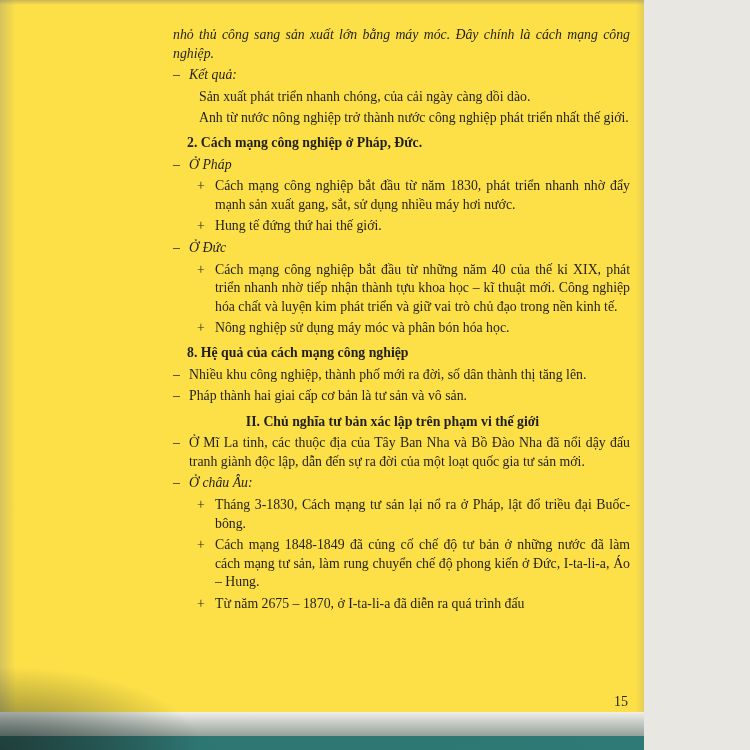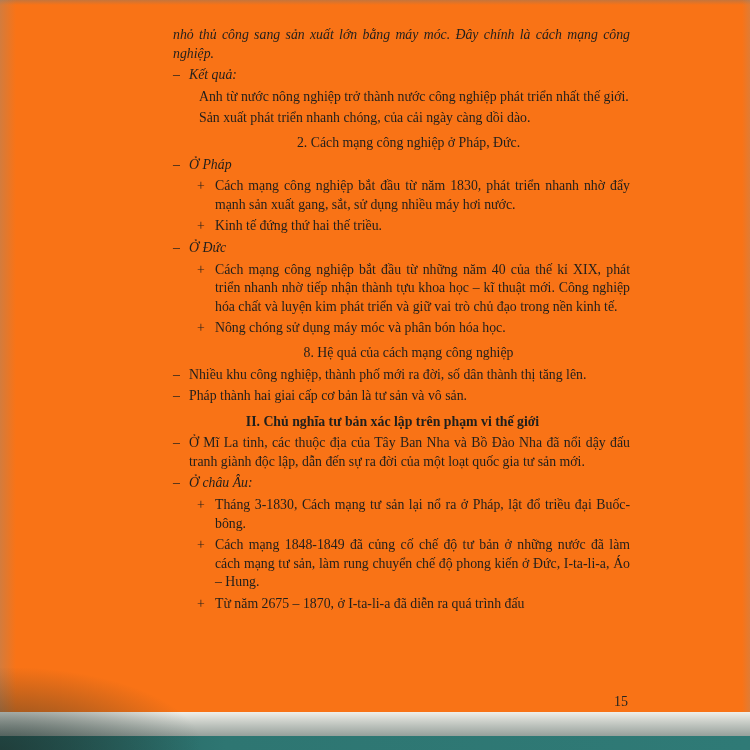--- a/index.html
+++ b/index.html
@@ -8,23 +8,23 @@
     }
     body {
       width: 750px;
       height: 750px;
       overflow: hidden;
       background: #e8e7e2;
       font-family: "Liberation Serif", serif;
     }
     .photo {
       position: relative;
-      width: 750px;
+      width: 644px;
       height: 750px;
-      background: #f97316;
+      background: #fde047;
     }
     
     .edge-left {
       position: absolute;
       left: 0; top: 0; bottom: 0;
       width: 16px;
       background: linear-gradient(90deg, rgba(140,140,134,0.35), rgba(140,140,134,0));
       pointer-events: none;
     }
     .edge-top {
@@ -105,24 +105,24 @@
     }
     .plus .marker {
       flex: 0 0 18px;
       width: 18px;
     }
     .plus .btxt {
       flex: 1;
       text-align: justify;
     }
     .hnum {
-      font-weight: 400;
+      font-weight: 700;
       padding-left: 14px;
       margin-top: 6px;
-      text-align: center;
+      text-align: left;
     }
     .hsec {
       font-weight: 700;
       margin-left: -18px;
       margin-top: 7px;
       text-align: center;
     }
     .page-number {
       position: absolute;
       top: 694px;
@@ -138,46 +138,46 @@
   <div class="edge-top"></div>
   <div class="edge-left"></div>
   <div class="edge-right"></div>
 
   <div class="text-col">
       <div class="blk cont it">nhỏ thủ công sang sản xuất lớn bằng máy móc. Đây chính là cách mạng công nghiệp.</div>
       <div class="blk dash it">
         <span class="marker">–</span>
         <span class="btxt">Kết quả:</span>
       </div>
+      <div class="blk ip">Sản xuất phát triển nhanh chóng, của cải ngày càng dồi dào.</div>
       <div class="blk ip">Anh từ nước nông nghiệp trở thành nước công nghiệp phát triển nhất thế giới.</div>
-      <div class="blk ip">Sản xuất phát triển nhanh chóng, của cải ngày càng dồi dào.</div>
       <div class="blk hnum">2. Cách mạng công nghiệp ở Pháp, Đức.</div>
       <div class="blk dash it">
         <span class="marker">–</span>
         <span class="btxt">Ở Pháp</span>
       </div>
       <div class="blk plus">
         <span class="marker">+</span>
         <span class="btxt">Cách mạng công nghiệp bắt đầu từ năm 1830, phát triển nhanh nhờ đẩy mạnh sản xuất gang, sắt, sử dụng nhiều máy hơi nước.</span>
       </div>
       <div class="blk plus">
         <span class="marker">+</span>
-        <span class="btxt">Kinh tế đứng thứ hai thế triều.</span>
+        <span class="btxt">Hung tế đứng thứ hai thế giới.</span>
       </div>
       <div class="blk dash it">
         <span class="marker">–</span>
         <span class="btxt">Ở Đức</span>
       </div>
       <div class="blk plus">
         <span class="marker">+</span>
         <span class="btxt">Cách mạng công nghiệp bắt đầu từ những năm 40 của thế kỉ XIX, phát triển nhanh nhờ tiếp nhận thành tựu khoa học – kĩ thuật mới. Công nghiệp hóa chất và luyện kim phát triển và giữ vai trò chủ đạo trong nền kinh tế.</span>
       </div>
       <div class="blk plus">
         <span class="marker">+</span>
-        <span class="btxt">Nông chóng sử dụng máy móc và phân bón hóa học.</span>
+        <span class="btxt">Nông nghiệp sử dụng máy móc và phân bón hóa học.</span>
       </div>
       <div class="blk hnum">8. Hệ quả của cách mạng công nghiệp</div>
       <div class="blk dash">
         <span class="marker">–</span>
         <span class="btxt">Nhiều khu công nghiệp, thành phố mới ra đời, số dân thành thị tăng lên.</span>
       </div>
       <div class="blk dash">
         <span class="marker">–</span>
         <span class="btxt">Pháp thành hai giai cấp cơ bản là tư sản và vô sản.</span>
       </div>

